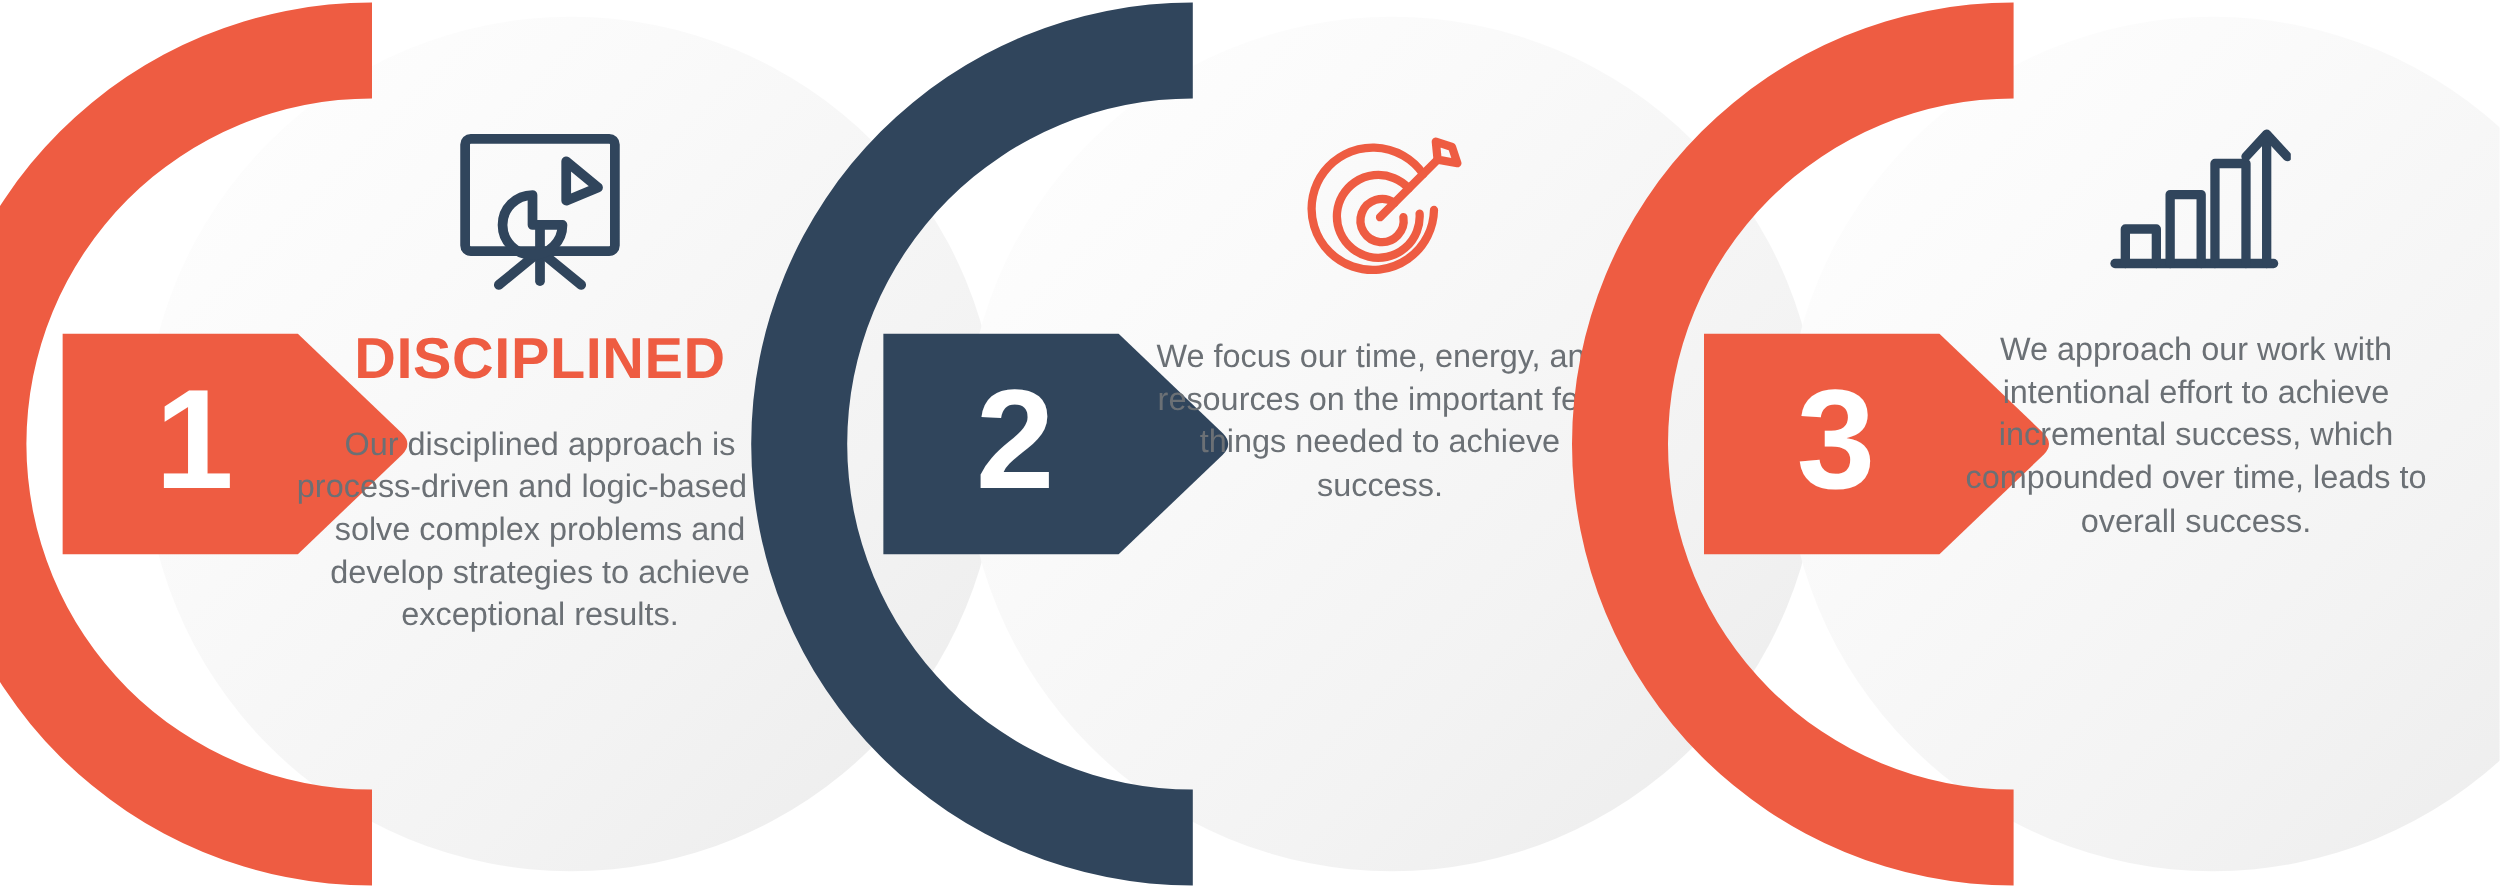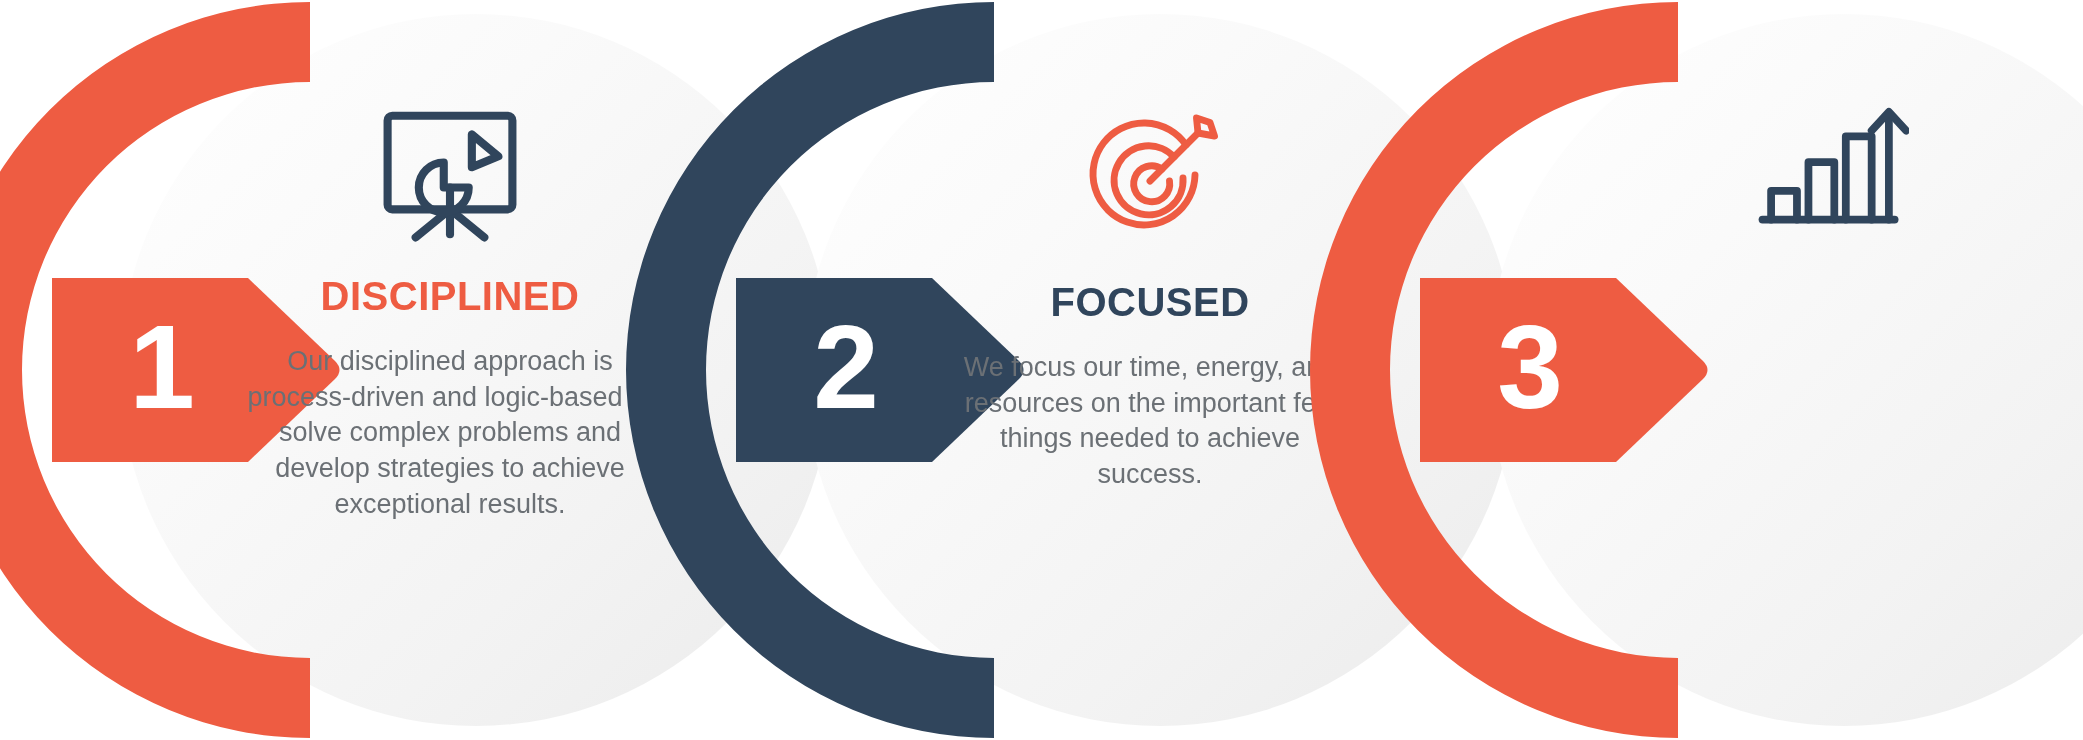--- a/index.html
+++ b/index.html
@@ -96,21 +96,21 @@
     height: 170px;
     display: flex;
     align-items: center;
     justify-content: center;
     margin-bottom: 14px;
   }
 
   .icon-wrap svg { display: block; }
 
   .heading {
-    font-size: 40px;
+    font-size: 48px;
     font-weight: bold;
     letter-spacing: 0.5px;
     line-height: 1.1;
     margin-bottom: 26px;
   }
 
   .heading.orange { color: #EE5C42; }
   .heading.navy   { color: #30455C; }
 
   .body-text {
@@ -187,21 +187,20 @@
     <div class="content">
       <div class="icon-wrap">
         <svg width="150" height="150" viewBox="0 0 100 100" fill="none" stroke="#EE5C42" stroke-width="4.6" stroke-linecap="round" stroke-linejoin="round">
           <path d="M74 26 A34 34 0 1 0 80 46"></path>
           <path d="M66 34 A23 23 0 1 0 72 48"></path>
           <path d="M58 42 A12 12 0 1 0 63 50"></path>
           <path d="M50 50 L82 18"></path>
           <path d="M82 18 L81 8 L90 11 L93 20 L82 18 Z"></path>
         </svg>
       </div>
-      <div class="heading navy">FOCUSED</div>
       <div class="body-text">We focus our time, energy, and resources on the important few things needed to achieve success.</div>
     </div>
   </div>
 
   <div class="step step-3">
 
     <div class="disc"></div>
 
     <svg class="arc" viewBox="0 0 360 752">
       <path d="M 310 8
@@ -222,16 +221,17 @@
       <div class="icon-wrap">
         <svg width="158" height="140" viewBox="0 0 110 96" fill="none" stroke="#30455C" stroke-width="5.4" stroke-linecap="round" stroke-linejoin="round">
           <path d="M8 86 L100 86"></path>
           <path d="M14 86 L14 66 L32 66 L32 86"></path>
           <path d="M40 86 L40 46 L58 46 L58 86"></path>
           <path d="M66 86 L66 28 L84 28 L84 86"></path>
           <path d="M96 86 L96 12"></path>
           <path d="M84 24 L96 11 L108 24"></path>
         </svg>
       </div>
+      <div class="body-text">We approach our work with intentional effort to achieve incremental success, which compounded over time, leads to overall success.</div>
     </div>
   </div>
 
 </div>
 
 </body></html>

